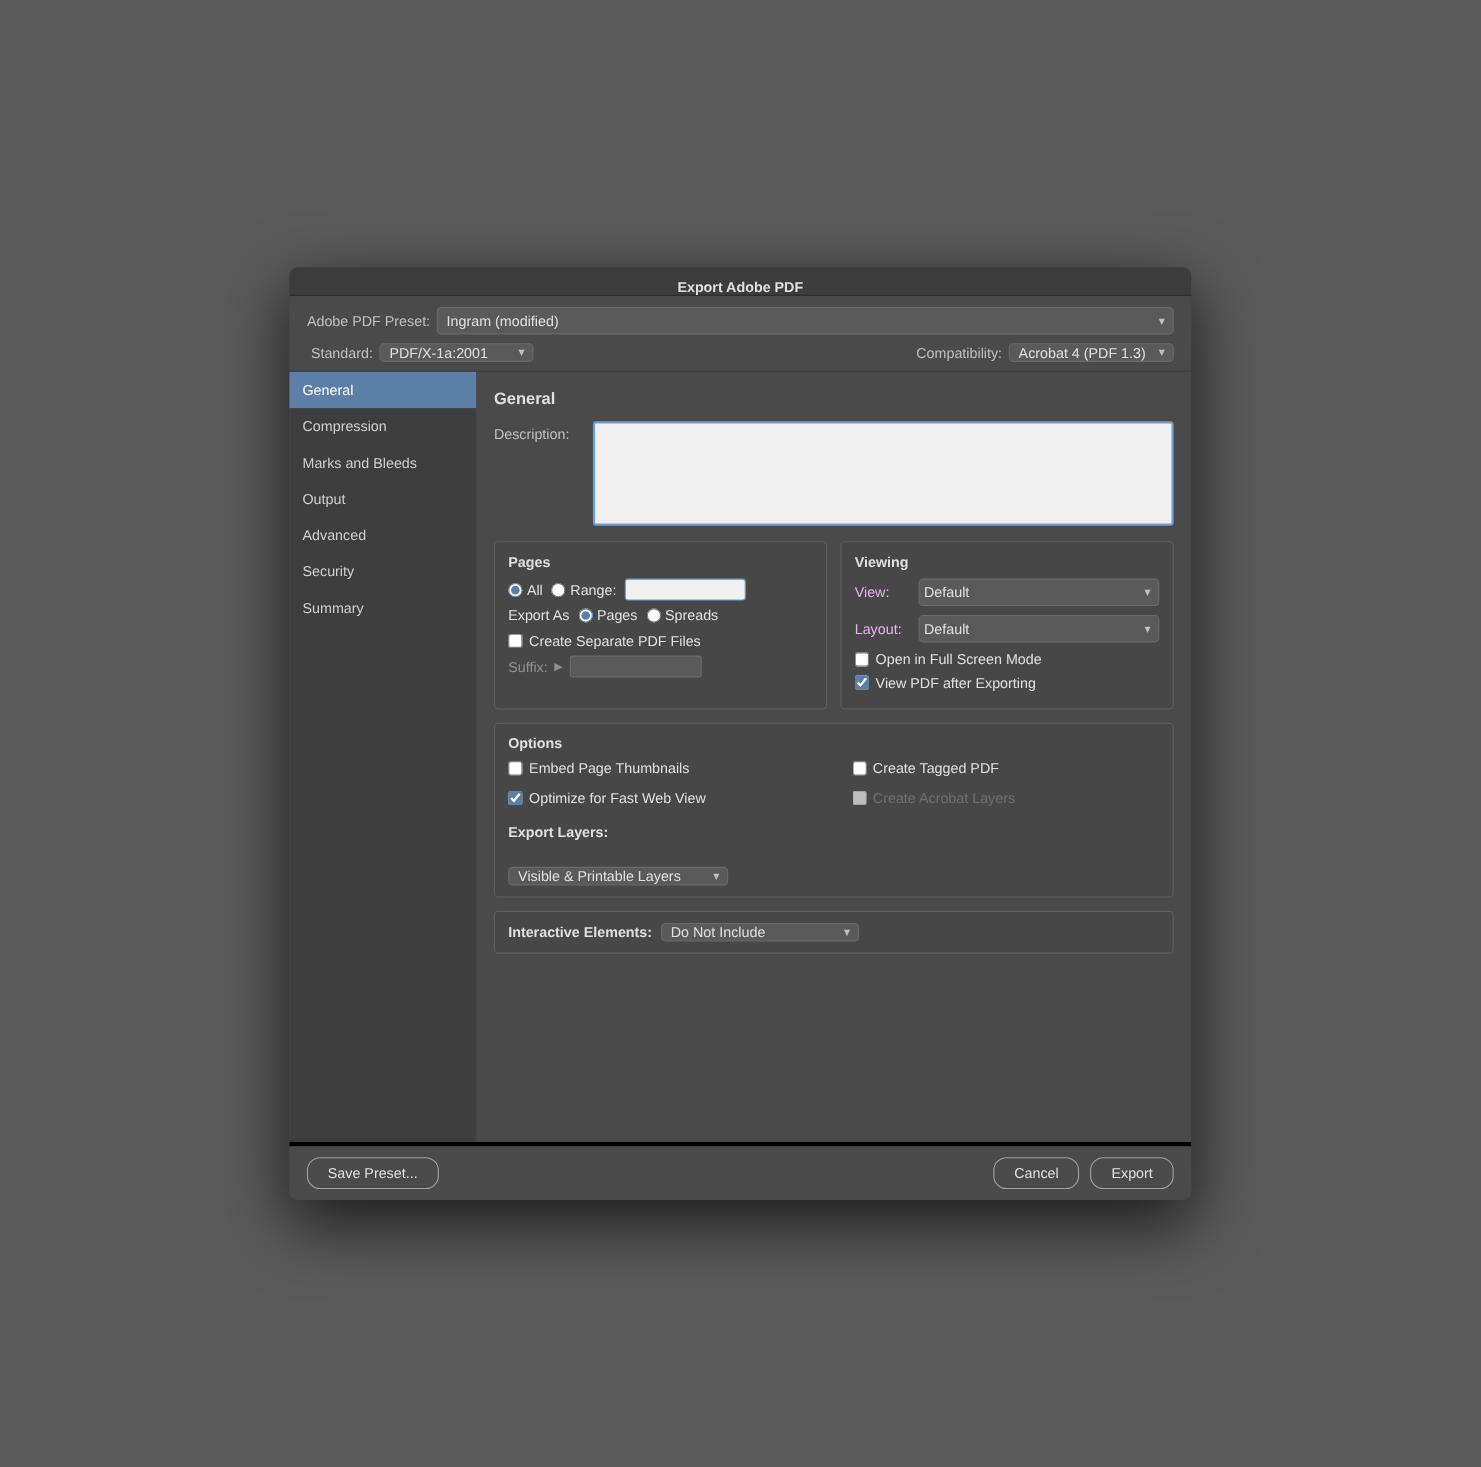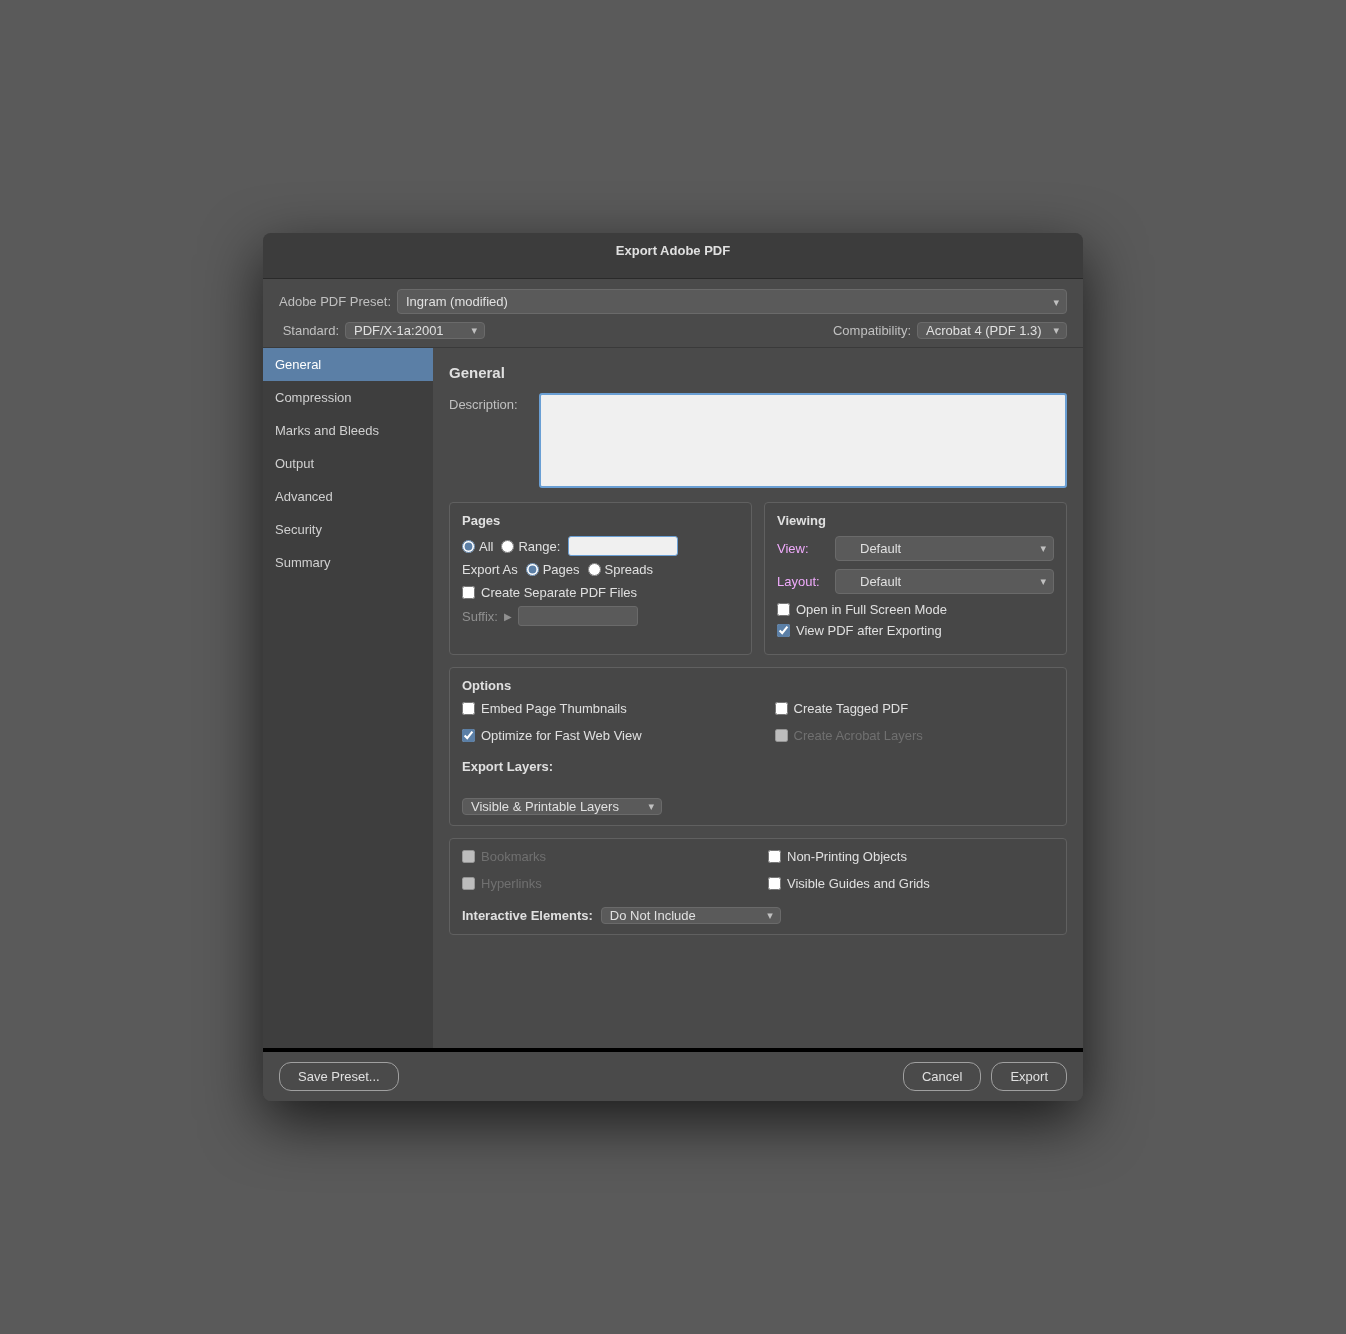--- a/index.html
+++ b/index.html
@@ -19,21 +19,21 @@
       background: #4a4a4a;
       border-radius: 8px;
       width: 820px;
       box-shadow: 0 20px 60px rgba(0,0,0,0.7);
       overflow: hidden;
     }
 
     .title-bar {
       background: #3c3c3c;
       text-align: center;
-      padding: 10px 0 20px;
+      padding: 10px 0 0;
       font-size: 13px;
       font-weight: 600;
       color: #e0e0e0;
       border-bottom: 1px solid #2a2a2a;
     }
 
     .top-controls {
       background: #4a4a4a;
       padding: 10px 16px 8px;
       border-bottom: 1px solid #3a3a3a;
@@ -280,21 +280,21 @@
       color: #f0abfc;
       font-size: 13px;
       min-width: 50px;
     }
 
     .medium-select {
       background: #5a5a5a;
       color: #e0e0e0;
       border: 1px solid #6a6a6a;
       border-radius: 4px;
-      padding: 4px 24px;
+      padding: 4px 4px;
       font-size: 13px;
       appearance: none;
       -webkit-appearance: none;
       cursor: pointer;
       flex: 1;
     }
 
     .options-panel {
       border: 1px solid #606060;
       border-radius: 4px;
@@ -586,38 +586,20 @@
           <span class="export-layers-label">Export Layers:</span>
           <div class="select-wrapper">
             <select class="small-select" style="min-width:200px;">
               <option>Visible &amp; Printable Layers</option>
             </select>
           </div>
         </div>
       </div>
 
       <div class="include-panel">
-        <div class="include-grid">
-          <div class="checkbox-row">
-            <input type="checkbox" id="bookmarks" disabled="" style="">
-            <label for="bookmarks" class="disabled-text">Bookmarks</label>
-          </div>
-          <div class="checkbox-row">
-            <input type="checkbox" id="nonPrinting" style="">
-            <label for="nonPrinting">Non-Printing Objects</label>
-          </div>
-          <div class="checkbox-row">
-            <input type="checkbox" id="hyperlinks" disabled="" style="">
-            <label for="hyperlinks" class="disabled-text">Hyperlinks</label>
-          </div>
-          <div class="checkbox-row">
-            <input type="checkbox" id="visibleGuides" style="">
-            <label for="visibleGuides">Visible Guides and Grids</label>
-          </div>
-        </div>
         <div class="interactive-row">
           <span class="interactive-label">Interactive Elements:</span>
           <div class="select-wrapper">
             <select class="small-select" style="min-width:180px;">
               <option>Do Not Include</option>
             </select>
           </div>
         </div>
       </div>
 

